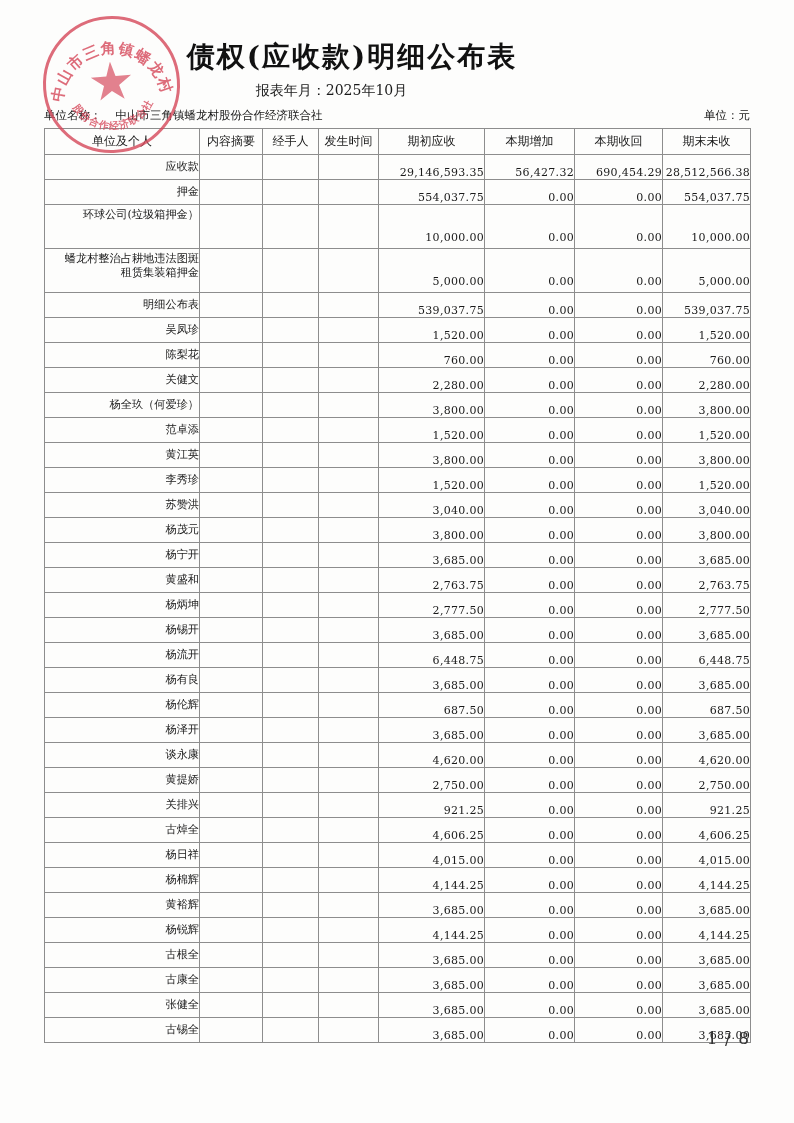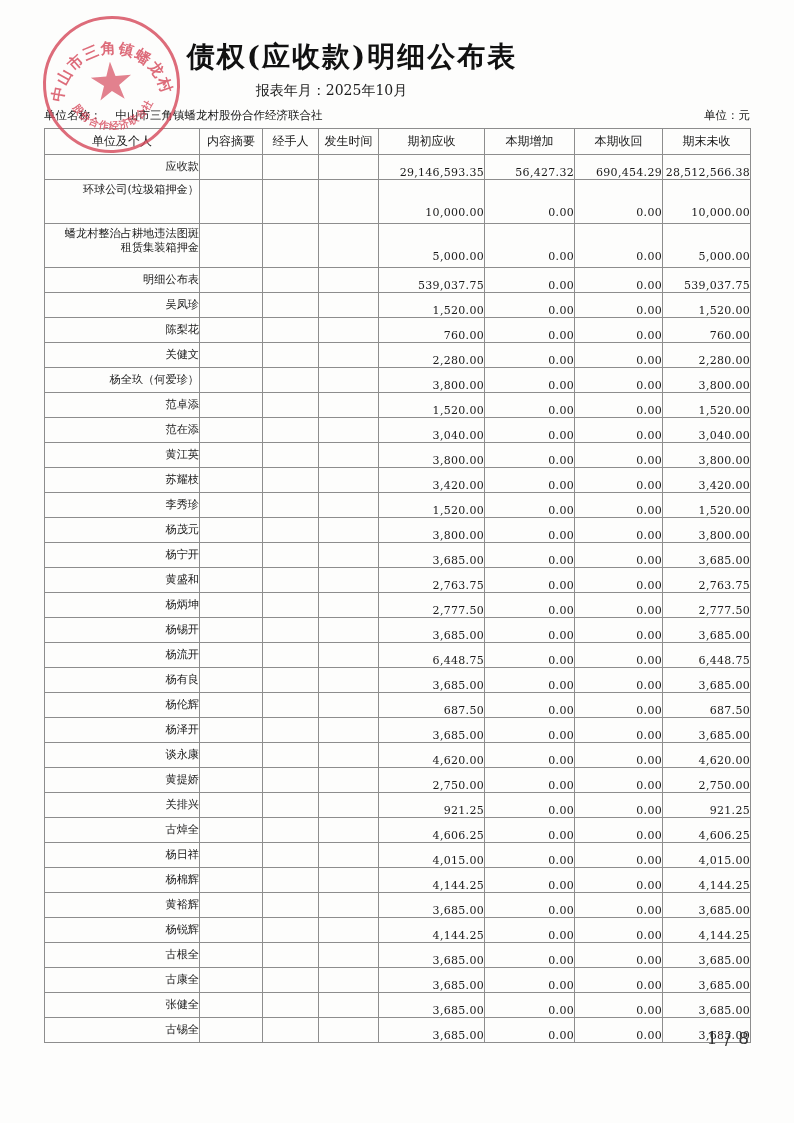--- a/index.html
+++ b/index.html
@@ -230,20 +230,32 @@
             <span class="ind0">应收款</span>
           </td>
           <td class="c-blank"></td>
           <td class="c-blank"></td>
           <td class="c-blank"></td>
           <td class="c-num">29,146,593.35</td>
           <td class="c-num">56,427.32</td>
           <td class="c-num">690,454.29</td>
           <td class="c-num">28,512,566.38</td>
         </tr>
+        <tr>
+          <td class="c-name">
+            <span class="ind0">押金</span>
+          </td>
+          <td class="c-blank"></td>
+          <td class="c-blank"></td>
+          <td class="c-blank"></td>
+          <td class="c-num">554,037.75</td>
+          <td class="c-num">0.00</td>
+          <td class="c-num">0.00</td>
+          <td class="c-num">554,037.75</td>
+        </tr>
         <tr class="row-tall">
           <td class="c-name">
             <span class="ind1">环球公司(垃圾箱押金）</span>
           </td>
           <td class="c-blank"></td>
           <td class="c-blank"></td>
           <td class="c-blank"></td>
           <td class="c-num">10,000.00</td>
           <td class="c-num">0.00</td>
           <td class="c-num">0.00</td>
@@ -328,65 +340,53 @@
           <td class="c-blank"></td>
           <td class="c-blank"></td>
           <td class="c-blank"></td>
           <td class="c-num">1,520.00</td>
           <td class="c-num">0.00</td>
           <td class="c-num">0.00</td>
           <td class="c-num">1,520.00</td>
         </tr>
         <tr>
           <td class="c-name">
-            <span class="ind1">范在添</span>
+            <span class="ind1">黄江英</span>
+          </td>
+          <td class="c-blank"></td>
+          <td class="c-blank"></td>
+          <td class="c-blank"></td>
+          <td class="c-num">3,800.00</td>
+          <td class="c-num">0.00</td>
+          <td class="c-num">0.00</td>
+          <td class="c-num">3,800.00</td>
+        </tr>
+        <tr>
+          <td class="c-name">
+            <span class="ind1">李秀珍</span>
+          </td>
+          <td class="c-blank"></td>
+          <td class="c-blank"></td>
+          <td class="c-blank"></td>
+          <td class="c-num">1,520.00</td>
+          <td class="c-num">0.00</td>
+          <td class="c-num">0.00</td>
+          <td class="c-num">1,520.00</td>
+        </tr>
+        <tr>
+          <td class="c-name">
+            <span class="ind1">苏赞洪</span>
           </td>
           <td class="c-blank"></td>
           <td class="c-blank"></td>
           <td class="c-blank"></td>
           <td class="c-num">3,040.00</td>
           <td class="c-num">0.00</td>
           <td class="c-num">0.00</td>
           <td class="c-num">3,040.00</td>
-        </tr>
-        <tr>
-          <td class="c-name">
-            <span class="ind1">黄江英</span>
-          </td>
-          <td class="c-blank"></td>
-          <td class="c-blank"></td>
-          <td class="c-blank"></td>
-          <td class="c-num">3,800.00</td>
-          <td class="c-num">0.00</td>
-          <td class="c-num">0.00</td>
-          <td class="c-num">3,800.00</td>
-        </tr>
-        <tr>
-          <td class="c-name">
-            <span class="ind1">苏耀枝</span>
-          </td>
-          <td class="c-blank"></td>
-          <td class="c-blank"></td>
-          <td class="c-blank"></td>
-          <td class="c-num">3,420.00</td>
-          <td class="c-num">0.00</td>
-          <td class="c-num">0.00</td>
-          <td class="c-num">3,420.00</td>
-        </tr>
-        <tr>
-          <td class="c-name">
-            <span class="ind1">李秀珍</span>
-          </td>
-          <td class="c-blank"></td>
-          <td class="c-blank"></td>
-          <td class="c-blank"></td>
-          <td class="c-num">1,520.00</td>
-          <td class="c-num">0.00</td>
-          <td class="c-num">0.00</td>
-          <td class="c-num">1,520.00</td>
         </tr>
         <tr>
           <td class="c-name">
             <span class="ind1">杨茂元</span>
           </td>
           <td class="c-blank"></td>
           <td class="c-blank"></td>
           <td class="c-blank"></td>
           <td class="c-num">3,800.00</td>
           <td class="c-num">0.00</td>

